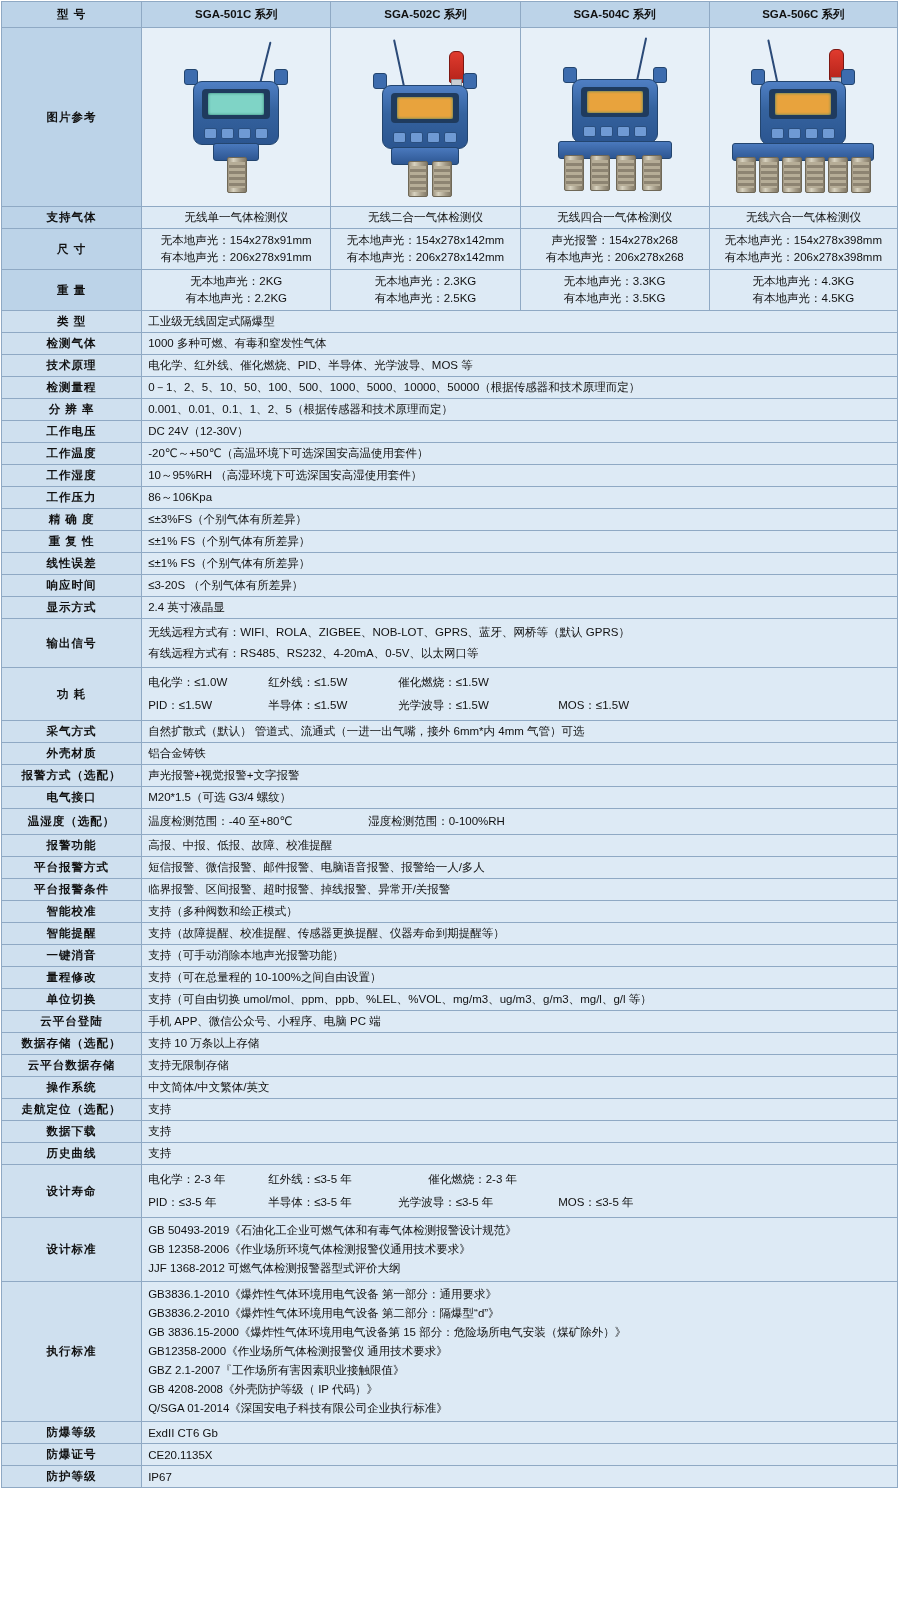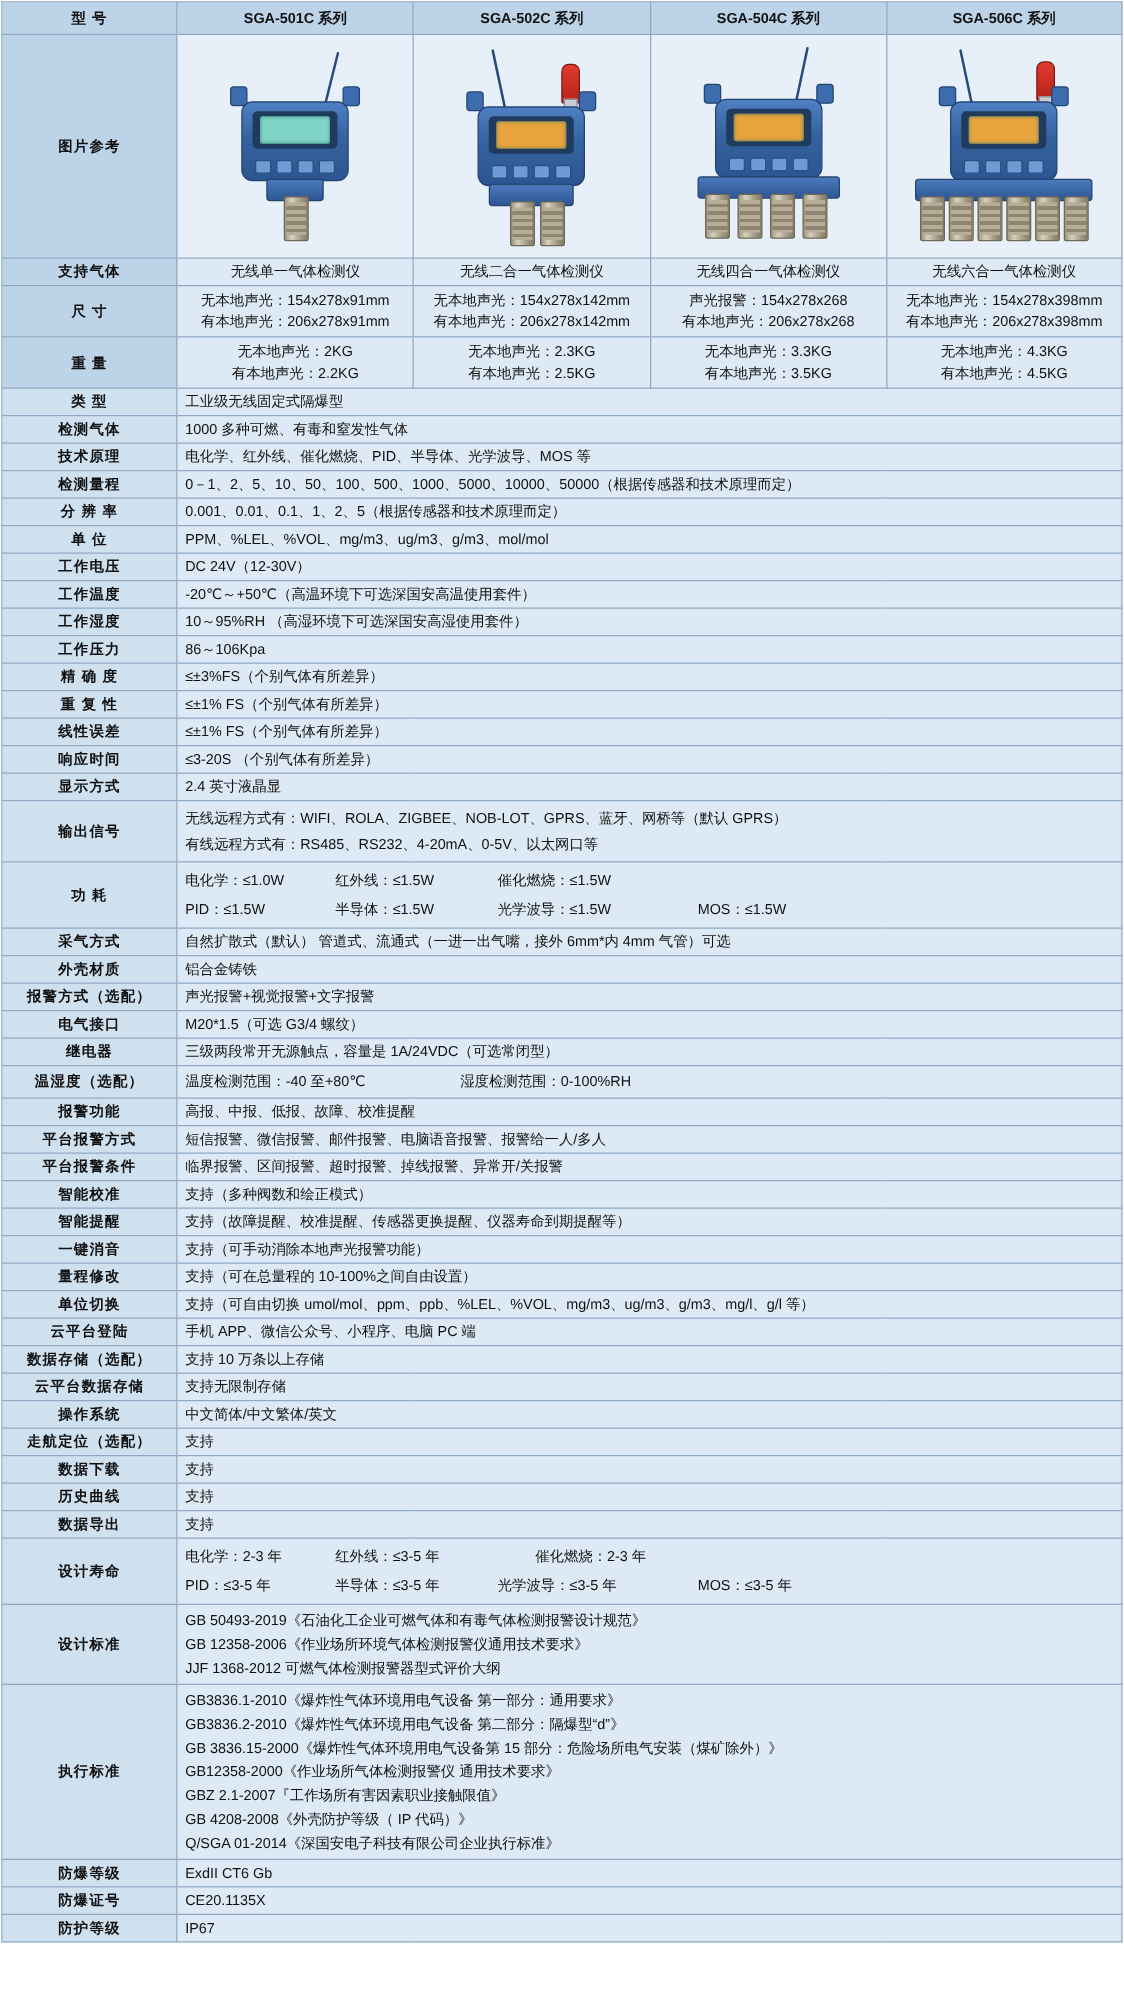--- a/index.html
+++ b/index.html
@@ -1,20 +1,20 @@
 <!DOCTYPE html>
 <html><head>
 <meta charset="utf-8">
 <style>
   html,body{margin:0;padding:0;background:#fff;}
   body{font-family:"Liberation Sans","DejaVu Sans",sans-serif;}
   #sheet{width:899px;margin:0;padding:0;}
   table.spec{width:897px;border-collapse:collapse;table-layout:fixed;margin:1px;}
   table.spec td{border:1px solid #8fa9c4;font-size:11.5px;color:#111;vertical-align:middle;}
-  .lbl{background:#bcd3e8;text-align:center;font-weight:bold;letter-spacing:1px;padding:3px 2px;font-family:Liberation Serif, serif;}
+  .lbl{background:#bcd3e8;text-align:center;font-weight:bold;letter-spacing:1px;padding:3px 2px;}
   .lbl2{background:#cfe0ef;text-align:center;font-weight:bold;letter-spacing:1px;padding:3px 2px;}
   .val{background:#ddeaf5;padding:3px 6px;text-align:left;}
   .valc{background:#ddeaf5;padding:3px 6px;text-align:center;}
   .hdr{background:#bcd3e8;text-align:center;font-weight:bold;padding:5px 2px;font-size:12px;}
   .imgcell{background:#e7f0f8;text-align:center;padding:0;height:178px;}
   .two-line div{padding:1px 0;}
   .subrow{display:flex;}
   .subrow > div{padding:2px 0;}
   .c-dev{position:relative;width:100%;height:176px;display:flex;align-items:flex-end;justify-content:center;}
   
@@ -225,24 +225,20 @@
         </tr>
     <tr>
           <td class="lbl2">检测量程</td>
           <td class="val" colspan="4">0－1、2、5、10、50、100、500、1000、5000、10000、50000（根据传感器和技术原理而定）</td>
         </tr>
     <tr>
           <td class="lbl2">分 辨 率</td>
           <td class="val" colspan="4">0.001、0.01、0.1、1、2、5（根据传感器和技术原理而定）</td>
         </tr>
     <tr>
-          <td class="lbl2">单    位</td>
-          <td class="val" colspan="4">PPM、%LEL、%VOL、mg/m3、ug/m3、g/m3、mol/mol</td>
-        </tr>
-    <tr>
           <td class="lbl2">工作电压</td>
           <td class="val" colspan="4">DC 24V（12-30V）</td>
         </tr>
     <tr>
           <td class="lbl2">工作温度</td>
           <td class="val" colspan="4">-20℃～+50℃（高温环境下可选深国安高温使用套件）</td>
         </tr>
     <tr>
           <td class="lbl2">工作湿度</td>
           <td class="val" colspan="4">10～95%RH   （高湿环境下可选深国安高湿使用套件）</td>
@@ -306,24 +302,20 @@
           <td class="val" colspan="4">铝合金铸铁</td>
         </tr>
     <tr>
           <td class="lbl2">报警方式（选配）</td>
           <td class="val" colspan="4">声光报警+视觉报警+文字报警</td>
         </tr>
     <tr>
           <td class="lbl2">电气接口</td>
           <td class="val" colspan="4">M20*1.5（可选 G3/4 螺纹）</td>
         </tr>
-    <tr>
-          <td class="lbl2">继电器</td>
-          <td class="val" colspan="4">三级两段常开无源触点，容量是 1A/24VDC（可选常闭型）</td>
-        </tr>
 
     <tr>
       <td class="lbl2">温湿度（选配）</td>
       <td class="val" colspan="4">
         <div class="subrow">
           <div style="width:220px">温度检测范围：-40 至+80℃</div>
           <div>湿度检测范围：0-100%RH</div>
         </div>
       </td>
     </tr>
@@ -380,24 +372,20 @@
     <tr>
           <td class="lbl2">走航定位（选配）</td>
           <td class="val" colspan="4">支持</td>
         </tr>
     <tr>
           <td class="lbl2">数据下载</td>
           <td class="val" colspan="4">支持</td>
         </tr>
     <tr>
           <td class="lbl2">历史曲线</td>
-          <td class="val" colspan="4">支持</td>
-        </tr>
-    <tr>
-          <td class="lbl2">数据导出</td>
           <td class="val" colspan="4">支持</td>
         </tr>
 
     <tr>
       <td class="lbl2">设计寿命</td>
       <td class="val" colspan="4">
         <div class="subrow" style="padding:2px 0">
           <div style="width:120px"><span>电化学：</span><span>2-3 年</span></div>
           <div style="width:160px"><span>红外线：</span><span>≤3-5 年</span></div>
           <div><span>催化燃烧：</span><span>2-3 年</span></div>

